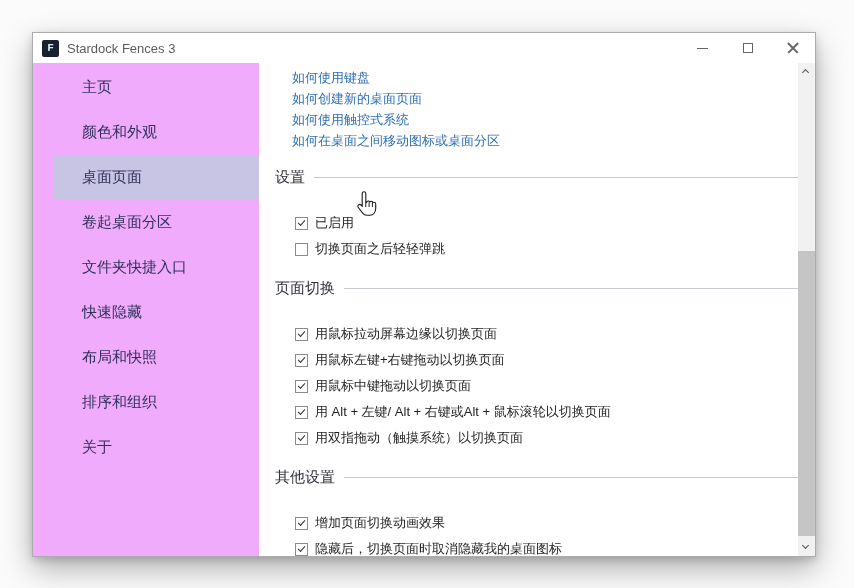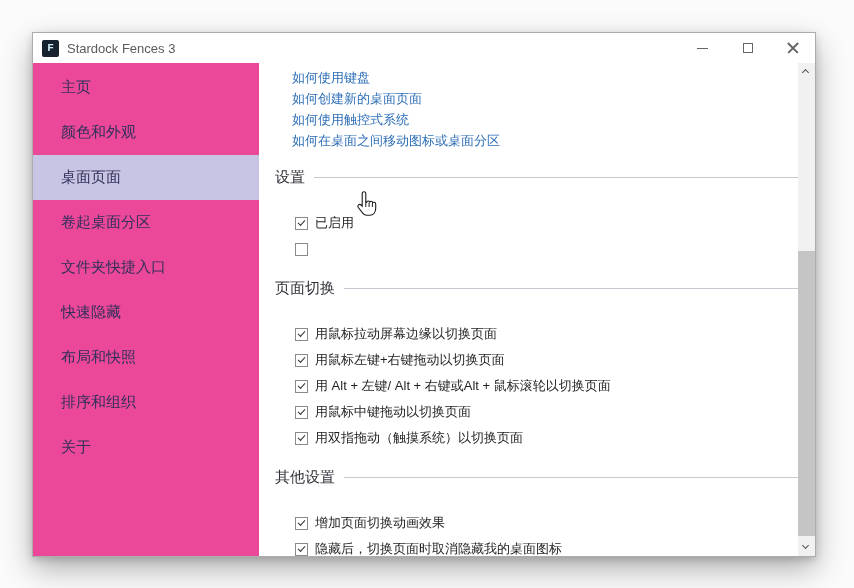--- a/index.html
+++ b/index.html
@@ -33,21 +33,21 @@
   .glyph-max { width:10px; height:10px; border:1px solid #666; display:block; }
   .glyph-close { position:relative; width:12px; height:12px; display:block; }
   .glyph-close::before,.glyph-close::after {
     content:""; position:absolute; left:-1px; top:5px; width:14px; height:1.5px; background:#666;
   }
   .glyph-close::before { transform:rotate(45deg); }
   .glyph-close::after  { transform:rotate(-45deg); }
   
   .main { flex:1; display:flex; min-height:0; }
   .sidebar {
-    width:226px; flex:0 0 226px; background:#ec4899; padding-top:2px;
+    width:226px; flex:0 0 226px; background:#f0abfc; padding-top:2px;padding-left:21px;
   }
   .side-item {
     height:45px; display:flex; align-items:center; padding-left:28px;
     font-size:15px; color:#30305a; cursor:default;
   }
   .side-item.selected { background:#c7c5e3; }
   .content { flex:1; position:relative; padding:2px 0 0 16px; overflow:hidden; }
   .links { padding-left:17px; padding-top:2px; }
   .link { display:block; font-size:13px; line-height:21px; color:#2e6fb7; text-decoration:none; cursor:pointer; }
   .section { margin-top:15px;text-align:center; }
@@ -135,20 +135,21 @@
         </div>
         <div class="opts">
           <div class="opt-row">
             <span class="checkbox checked">
                 <i class="tick"></i>
               </span>
             <span class="opt-label">已启用</span>
           </div>
           <div class="opt-row">
             <span class="checkbox"></span>
+            <span class="opt-label">切换页面之后轻轻弹跳</span>
           </div>
         </div>
       </div>
 
       <div class="section">
         <div class="sec-head">
           <span class="sec-title">页面切换</span>
           <span class="sec-line"></span>
         </div>
         <div class="opts">
@@ -161,27 +162,27 @@
           <div class="opt-row">
             <span class="checkbox checked">
                 <i class="tick"></i>
               </span>
             <span class="opt-label">用鼠标左键+右键拖动以切换页面</span>
           </div>
           <div class="opt-row">
             <span class="checkbox checked">
                 <i class="tick"></i>
               </span>
+            <span class="opt-label">用鼠标中键拖动以切换页面</span>
+          </div>
+          <div class="opt-row">
+            <span class="checkbox checked">
+                <i class="tick"></i>
+              </span>
             <span class="opt-label">用 Alt + 左键/ Alt + 右键或Alt + 鼠标滚轮以切换页面</span>
-          </div>
-          <div class="opt-row">
-            <span class="checkbox checked">
-                <i class="tick"></i>
-              </span>
-            <span class="opt-label">用鼠标中键拖动以切换页面</span>
           </div>
           <div class="opt-row">
             <span class="checkbox checked">
                 <i class="tick"></i>
               </span>
             <span class="opt-label">用双指拖动（触摸系统）以切换页面</span>
           </div>
         </div>
       </div>
 

